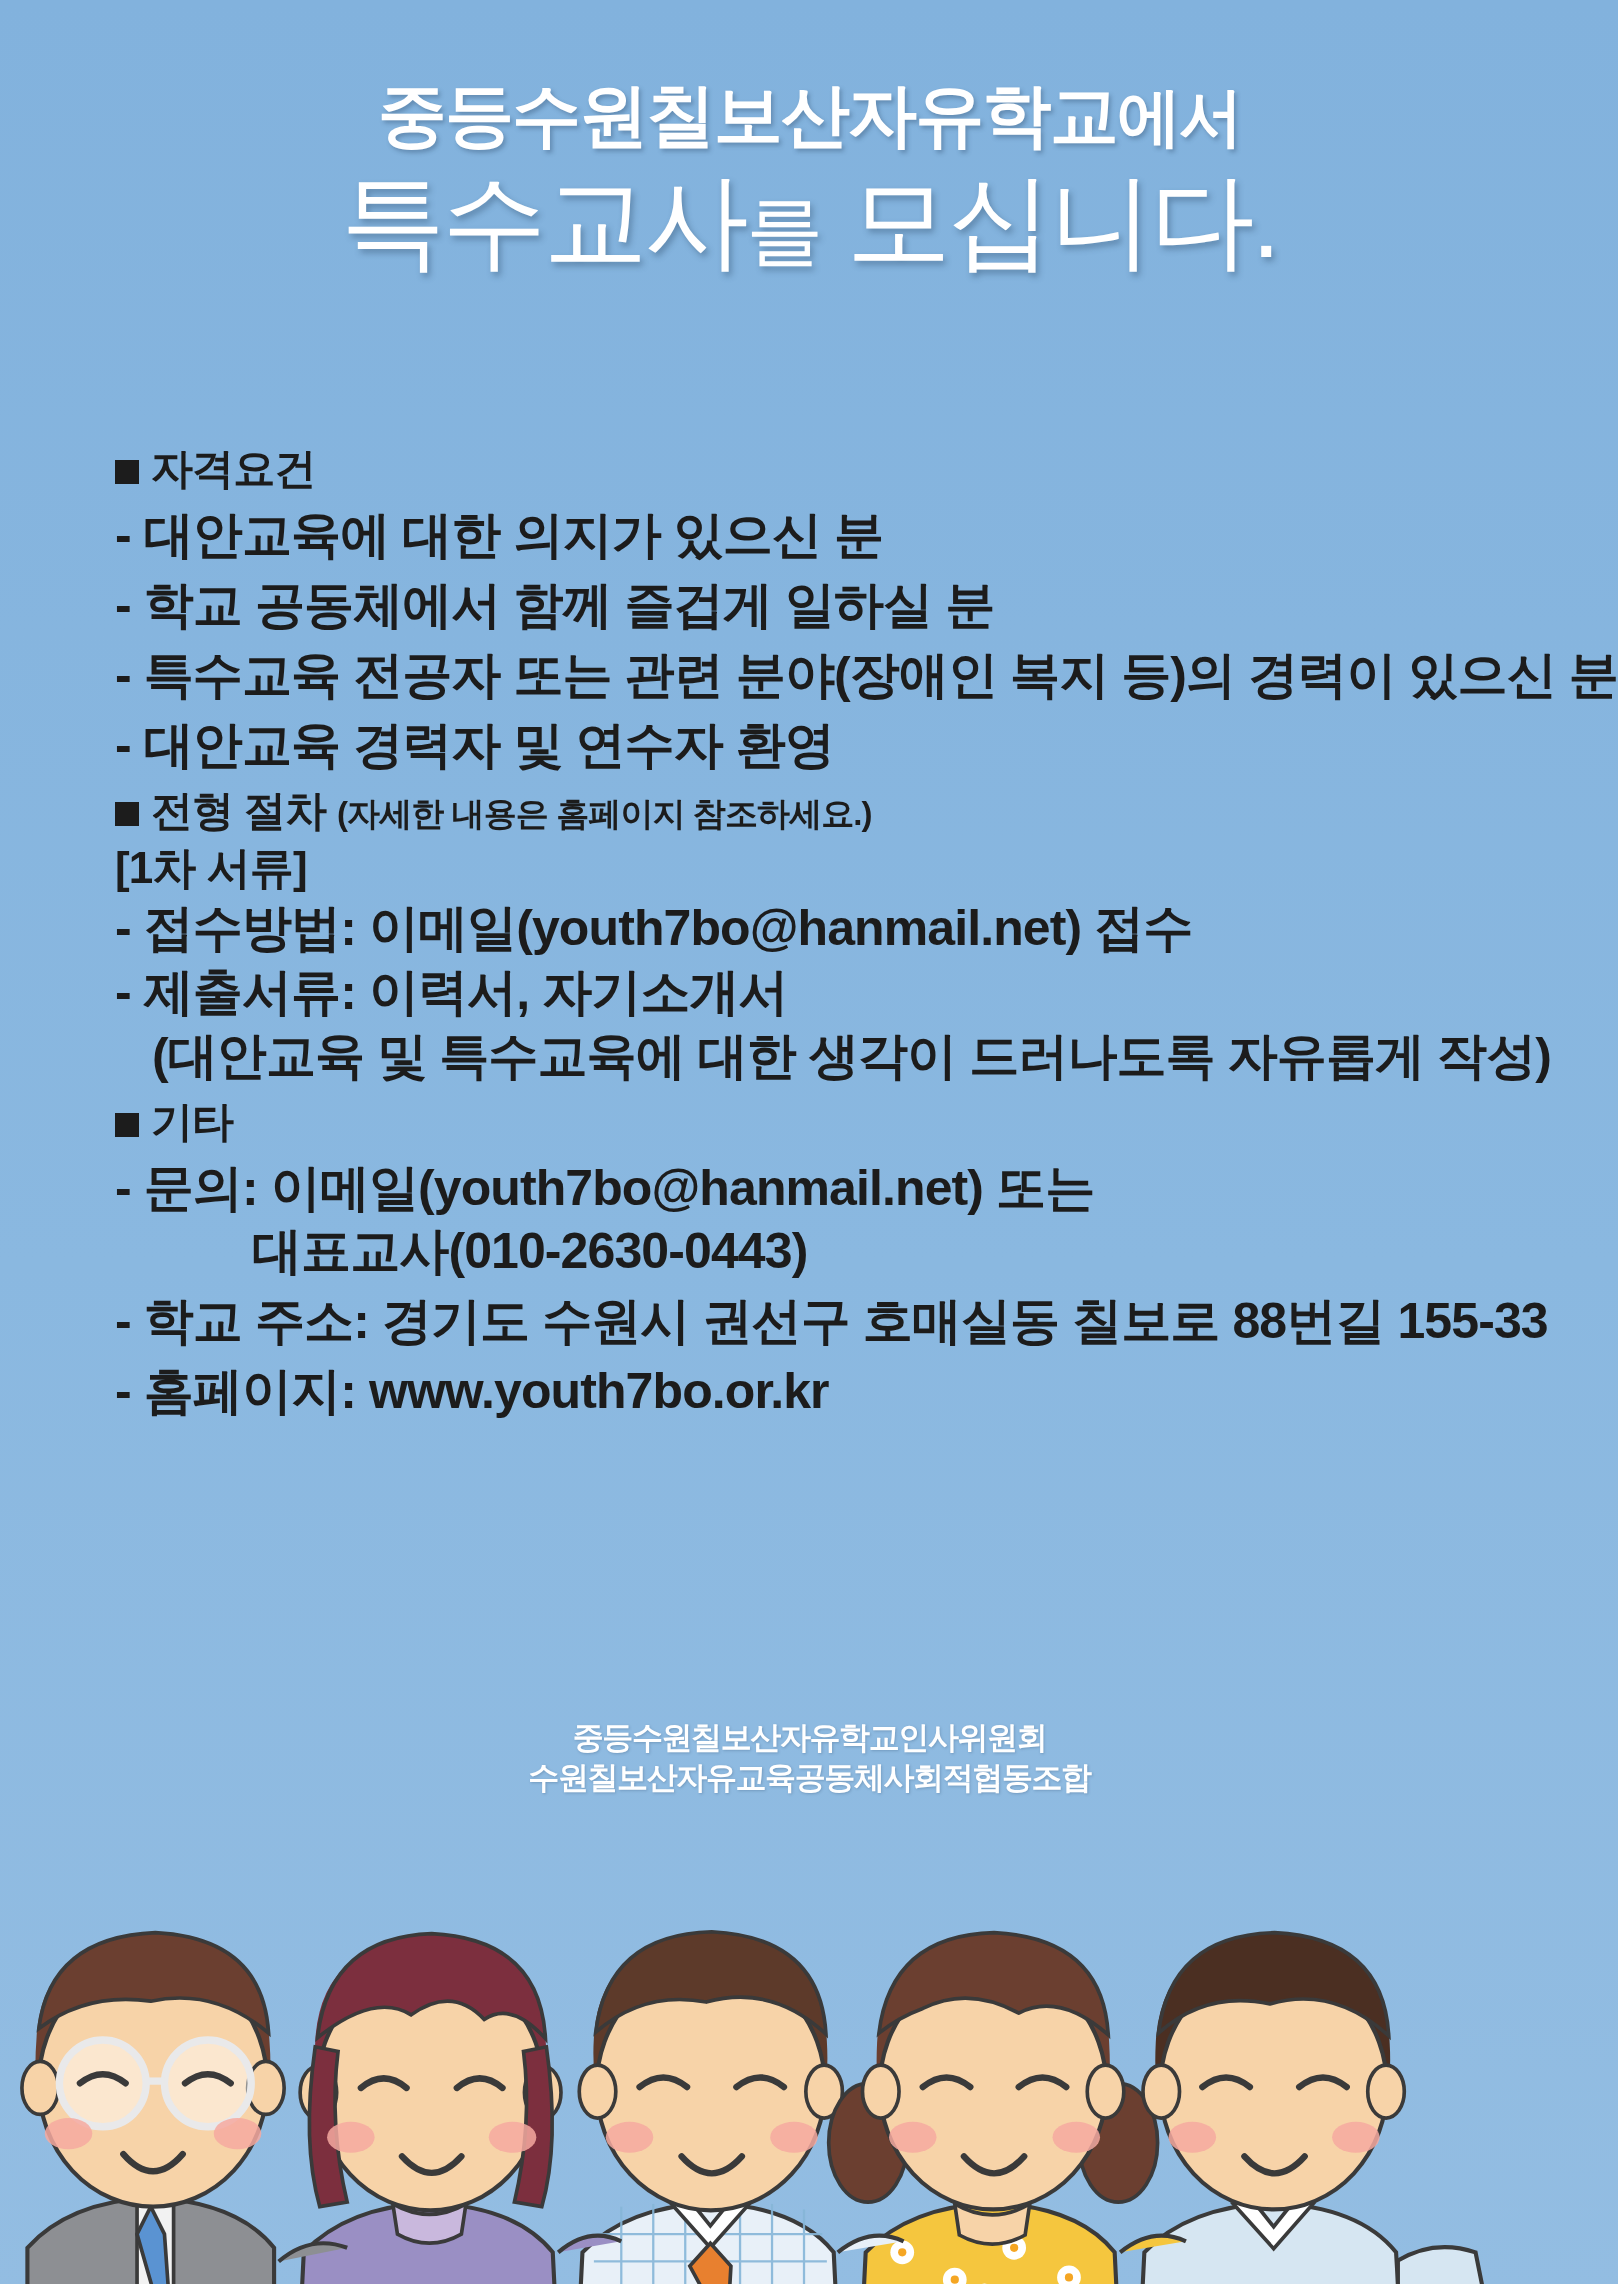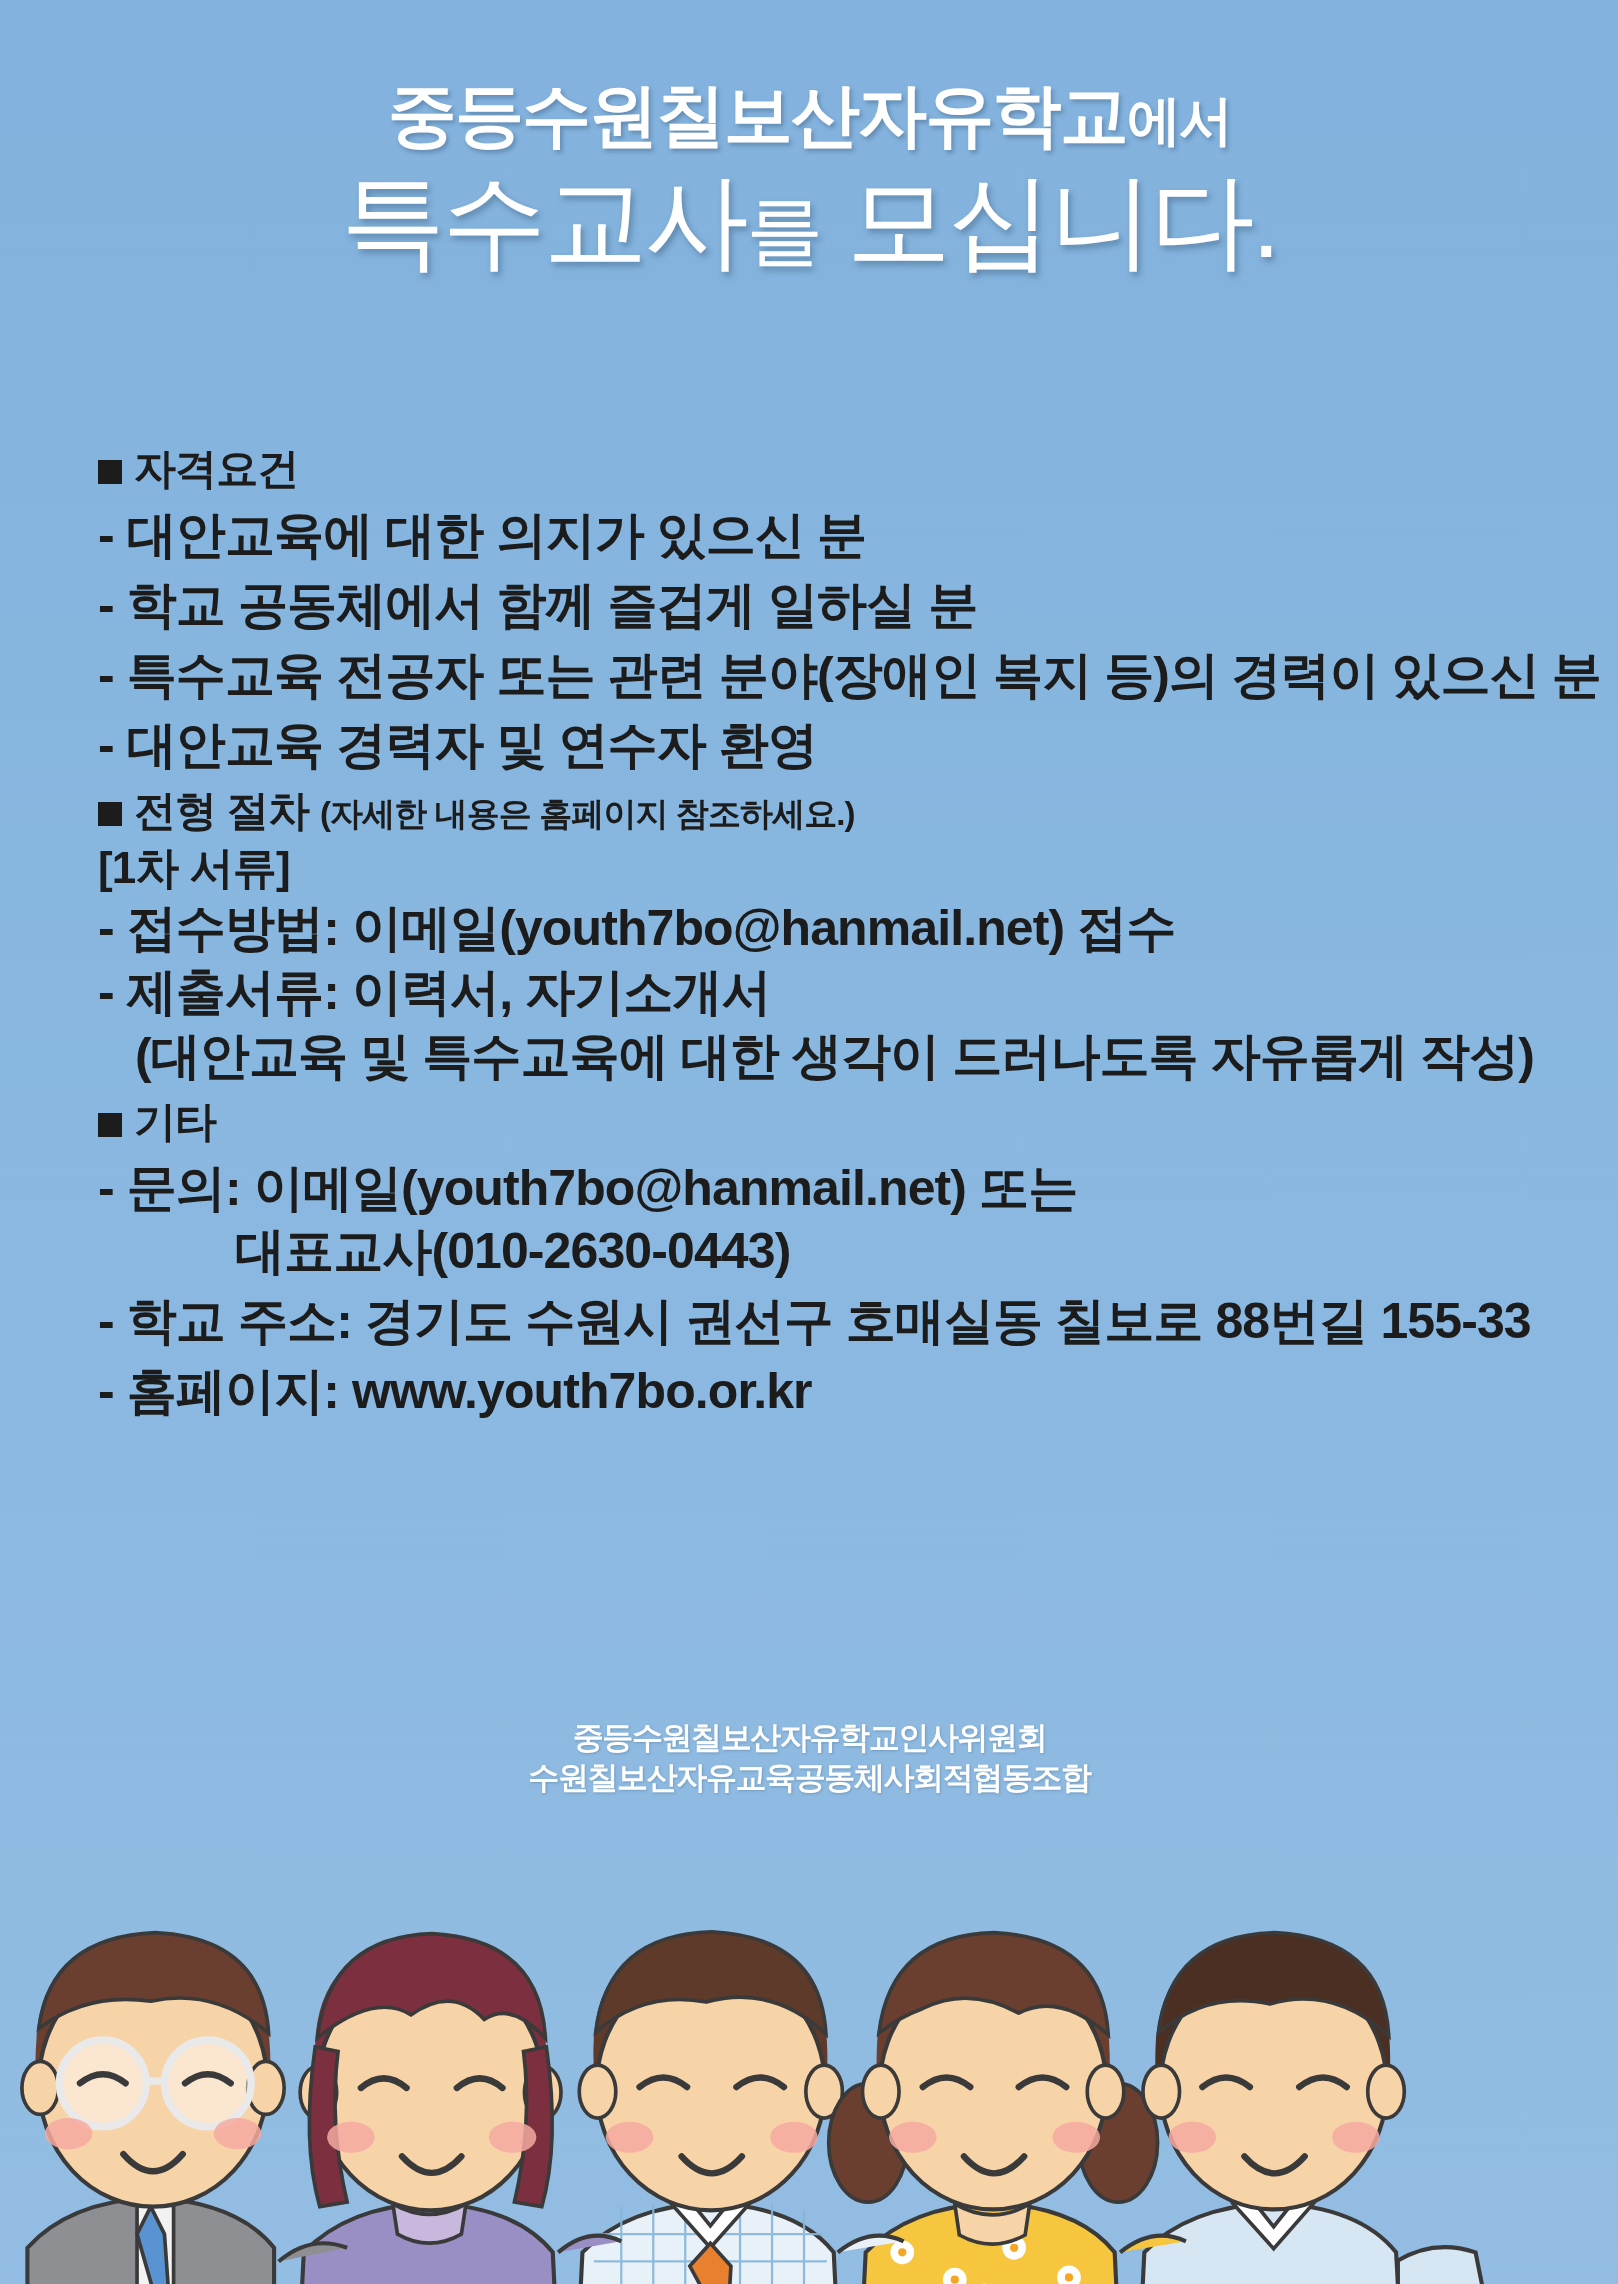--- a/index.html
+++ b/index.html
@@ -29,41 +29,41 @@
   .title-line1 {
     color: #ffffff;
     font-size: 69px;
     font-weight: bold;
     letter-spacing: -1.8px;
     text-shadow: 2.3px 2.7px 4.6px rgba(40,70,100,0.35);
     line-height: 1.1;
     white-space: nowrap;
   }
   .title-line1 .suffix {
-    font-size: 54px;
+    font-size: 64px;
   }
   .title-line2 {
     color: #ffffff;
     font-size: 104px;
     font-weight: normal;
     letter-spacing: -2.7px;
     text-shadow: 2.7px 3.7px 6.4px rgba(40,70,100,0.40);
     line-height: 1.1;
     margin-top: 10px;
     white-space: nowrap;
   }
   .title-line2 .small {
     font-size: 77px;
   }
 
   
   .body-text {
     position: absolute;
     top: 448px;
-    left: 98px;
+    left: 115px;
     width: 1416px;
     color: #1c1c1c;
   }
   .line {
     font-size: 50px;
     font-weight: bold;
     letter-spacing: -0.9px;
     line-height: 1.0;
     margin-bottom: 20px;
     white-space: nowrap;

